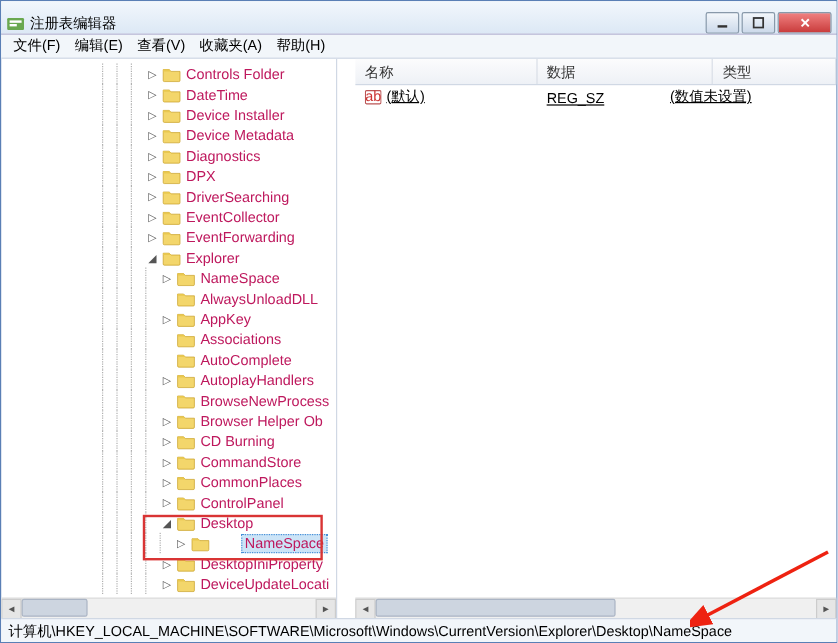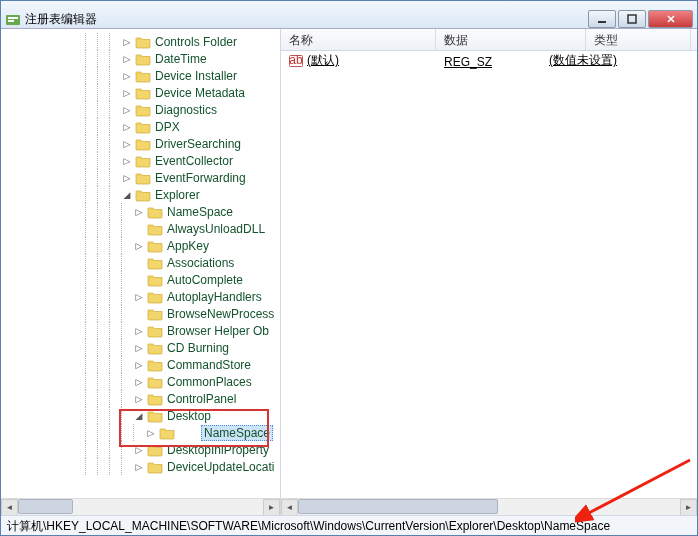--- a/index.html
+++ b/index.html
@@ -19,30 +19,30 @@
 .menubar { height: 20px; background: #f2f6fa; display: flex; align-items: center; padding: 0 4px; border-bottom: 1px solid #d0d8e4; }
 .menu-item { padding: 2px 6px; cursor: default; }
 
 .content { flex: 1; display: flex; overflow: hidden; }
 
 .tree-pane { width: 280px; border-right: 1px solid #d0d8e4; overflow: hidden; position: relative; padding: 4px 0; }
 .tree { white-space: nowrap; }
 .tree-node { display: flex; align-items: center; height: 17px; padding-left: 0; cursor: default; }
 .tree-node .expander { width: 12px; height: 12px; display: inline-flex; align-items: center; justify-content: center; margin-right: 2px; color: #555; font-size: 9px; }
 .tree-node .folder-icon { width: 16px; height: 14px; margin-right: 4px; flex-shrink: 0; }
-.tree-node .label { color: #14532d; }
+.tree-node .label { color: #be185d; }
 .tree-node.selected .label { background: #cce4f7; border: 1px dotted #4890d8; padding: 0 2px; margin-left: 22px; }
 
 .dotlines { display: flex; align-items: center; height: 17px; }
 .dotcol { width: 12px; height: 17px; border-left: 1px dotted #b0b0b0; }
 .dot-spacer { width: 12px; height: 17px; }
 
 .red-box { position: absolute; border: 2px solid #d93434; pointer-events: none; }
 
-.list-pane { flex: 1; display: flex; flex-direction: column; overflow: hidden; }
+.list-pane { flex: 1; display: flex; flex-direction: column; overflow: hidden; margin-left: 15px; }
 .list-header { display: flex; height: 22px; background: linear-gradient(#fcfcfd,#eef1f6); border-bottom: 1px solid #d0d8e4; }
 .list-header .col { padding: 3px 8px; border-right: 1px solid #d9dee6; color: #333; cursor: default; }
 .list-body { flex: 1; overflow: auto; }
 .list-row { display: flex; height: 18px; align-items: flex-end; text-decoration: underline; }
 .list-row .cell { padding: 0 8px; display: flex; align-items: center; gap: 4px; }
 .ab-icon { width: 14px; height: 14px; }
 
 .scrollbar-h { height: 17px; background: #f0f0f0; border-top: 1px solid #ddd; display: flex; }
 .scrollbar-h .arrow { width: 17px; height: 17px; background: #e6e6e6; border: 1px solid #ccc; display: flex; align-items: center; justify-content: center; font-size: 8px; color: #555; cursor: default; }
 .scrollbar-h .track { flex: 1; position: relative; }
@@ -77,20 +77,27 @@
         </div>
       <div class="win-btn win-close">
           <svg width="10" height="10" viewBox="0 0 10 10">
             <line x1="2" y1="2" x2="8" y2="8" stroke="#fff" stroke-width="1.6"></line>
             <line x1="8" y1="2" x2="2" y2="8" stroke="#fff" stroke-width="1.6"></line>
           </svg>
         </div>
     </div>
   </div>
 
+  <div class="menubar">
+    <span class="menu-item">文件(F)</span>
+    <span class="menu-item">编辑(E)</span>
+    <span class="menu-item">查看(V)</span>
+    <span class="menu-item">收藏夹(A)</span>
+    <span class="menu-item">帮助(H)</span>
+  </div>
 
   <div class="content">
 
     <div class="tree-pane">
       <div class="tree" id="tree">
           <div class="tree-node">
             <span class="dotlines">
               <span class="dot-spacer"></span>
               <span class="dot-spacer"></span>
               <span class="dot-spacer"></span>

